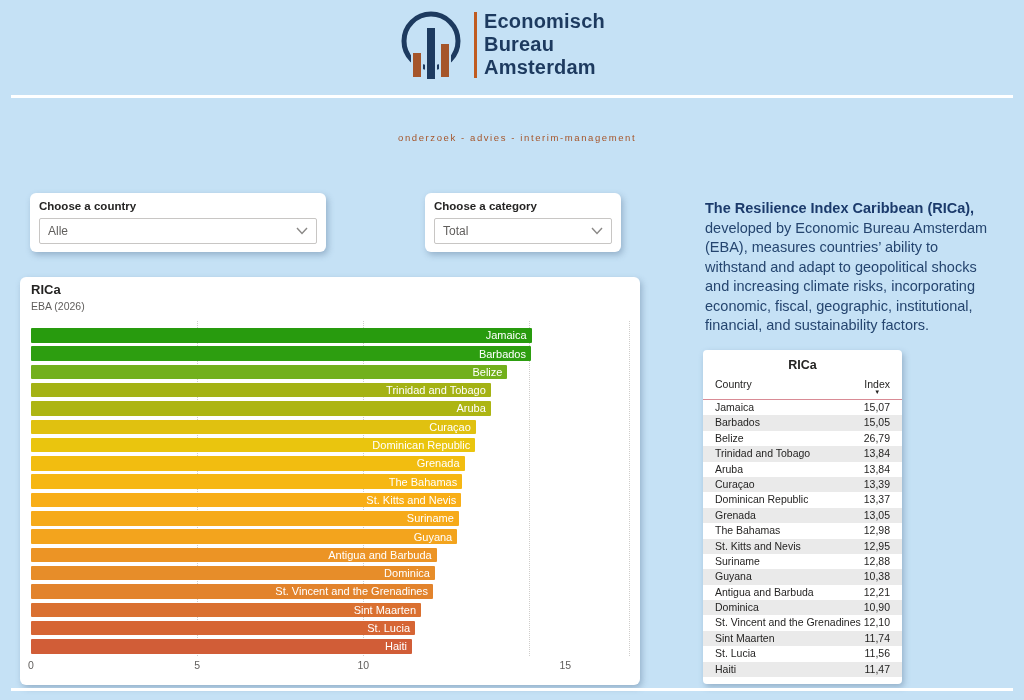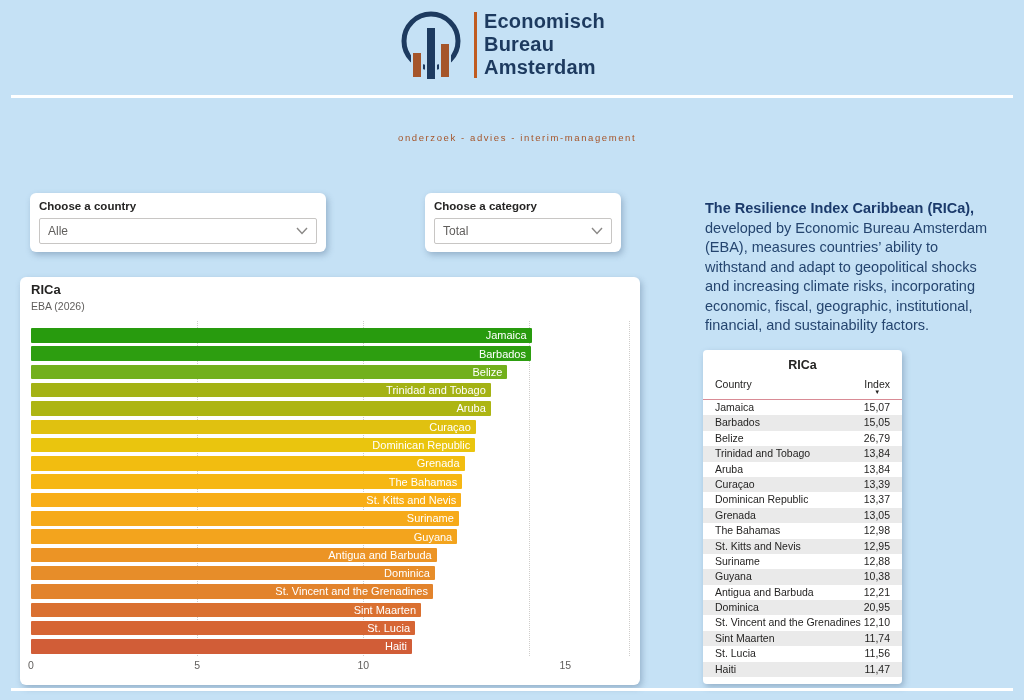--- a/index.html
+++ b/index.html
@@ -272,21 +272,21 @@
         <div class="tbl-row">
           <span class="cell-country">Guyana</span>
           <span class="cell-index">10,38</span>
         </div>
         <div class="tbl-row">
           <span class="cell-country">Antigua and Barbuda</span>
           <span class="cell-index">12,21</span>
         </div>
         <div class="tbl-row">
           <span class="cell-country">Dominica</span>
-          <span class="cell-index">20,95</span>
+          <span class="cell-index">10,90</span>
         </div>
         <div class="tbl-row">
           <span class="cell-country">St. Vincent and the Grenadines</span>
           <span class="cell-index">12,10</span>
         </div>
         <div class="tbl-row">
           <span class="cell-country">Sint Maarten</span>
           <span class="cell-index">11,74</span>
         </div>
         <div class="tbl-row">

